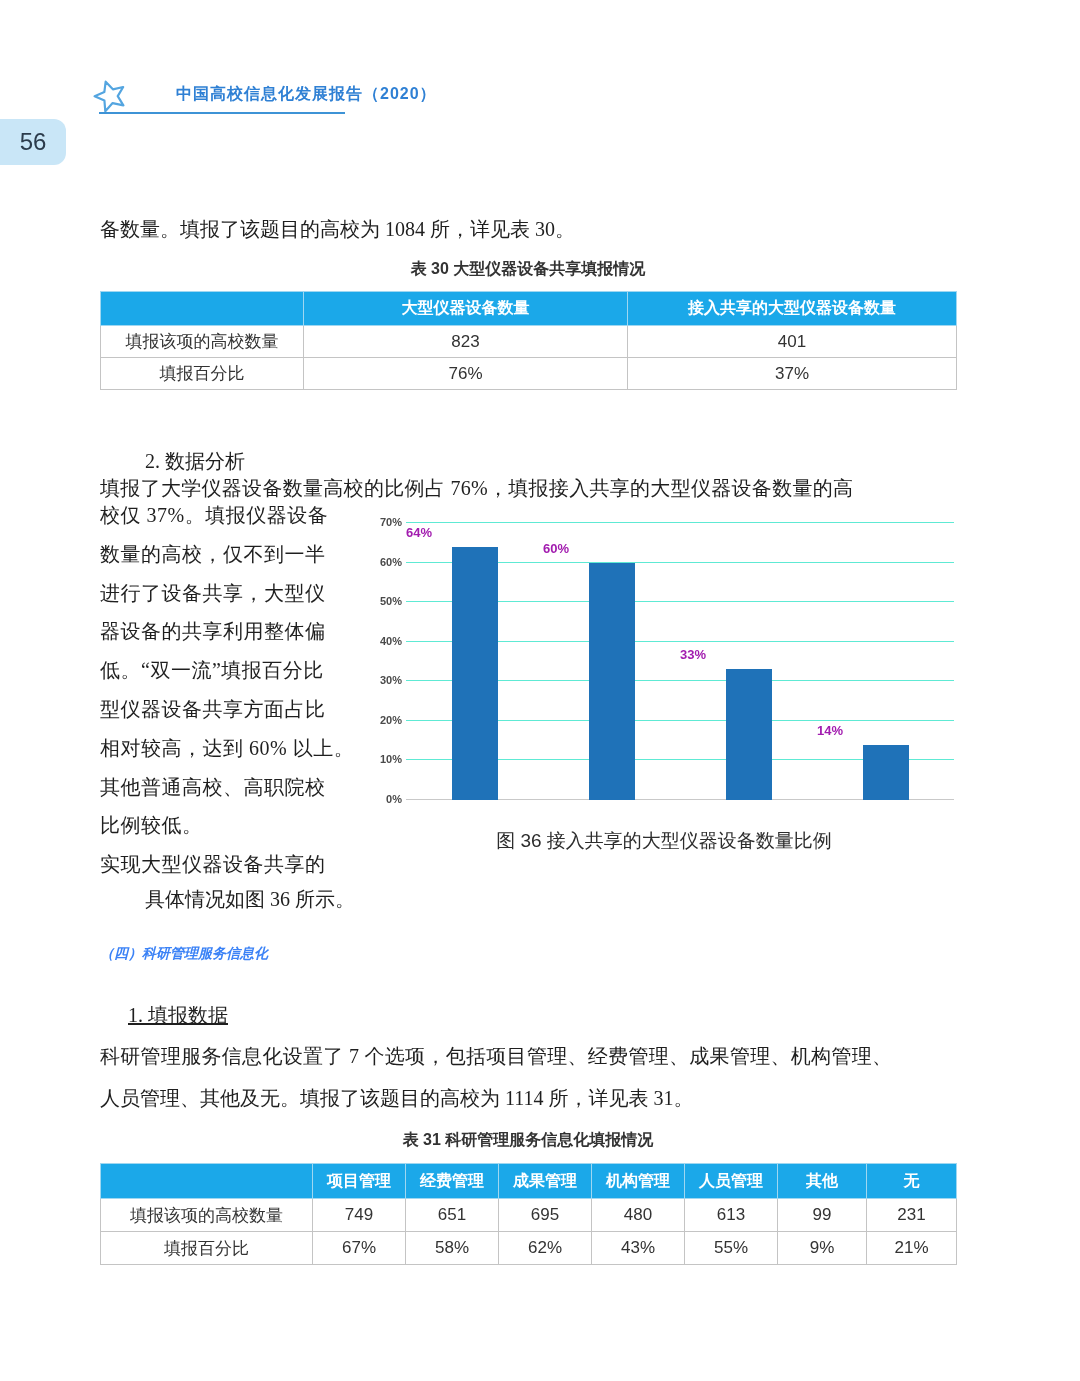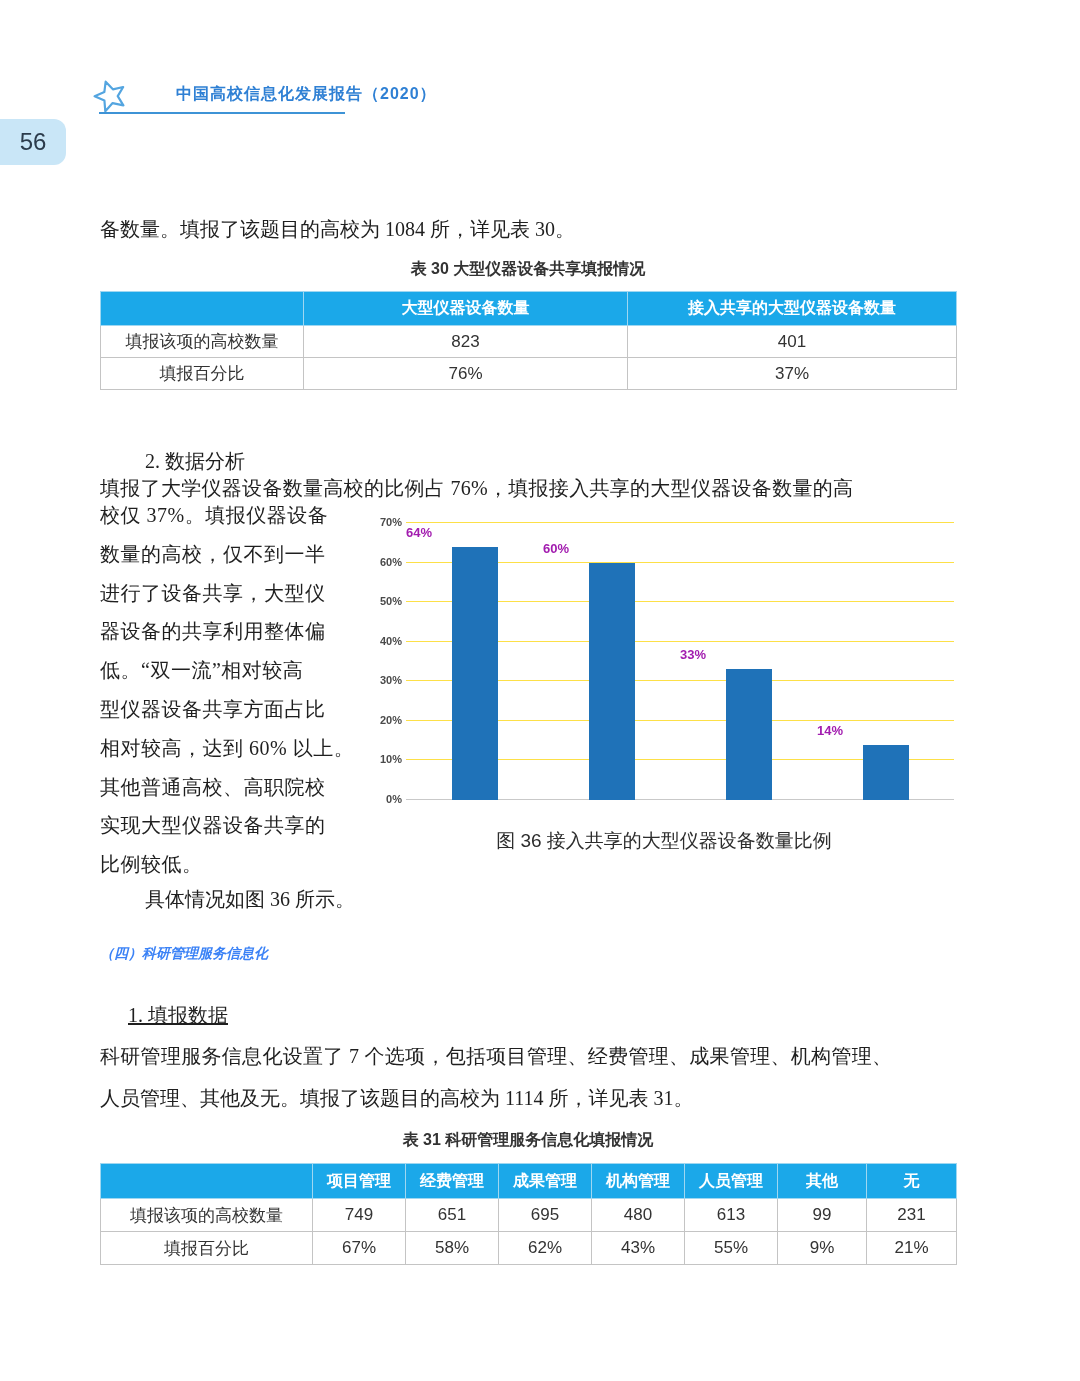--- a/index.html
+++ b/index.html
@@ -27,21 +27,21 @@
   table.rpt tbody td{font-size:17px;color:#333;height:31px;}
   table.rpt tbody td.rowlabel{color:#333;}
   
   .sec-heading{font-family:"Liberation Sans",sans-serif;font-size:14px;font-weight:bold;color:#3b82f6;font-style:italic;}
   
   .figrow{position:absolute;left:100px;top:496px;width:856px;display:flex;}
   .side-text{width:272px;font-size:20px;line-height:38.8px;color:#1f1f1f;
              text-align:justify;letter-spacing:0.5px;}
   .chart-col{width:584px;position:relative;}
   .plot{position:relative;margin-left:34px;margin-top:27px;width:548px;height:277px;}
-  .gridline{position:absolute;left:0;width:100%;height:1px;background:#fde047;}
+  .gridline{position:absolute;left:0;width:100%;height:1px;background:#5eead4;}
   .gridline.zero{background:#C9C9C9;}
   .tick-label{position:absolute;left:-36px;width:32px;text-align:right;
               font-family:"Liberation Sans",sans-serif;font-size:11px;font-weight:bold;
               color:#4a4a4a;transform:translateY(-50%);}
   .bar-slot{position:absolute;bottom:0;height:100%;}
   .bar{position:absolute;bottom:0;left:50%;transform:translateX(-50%);width:46px;background:#1F72B8;}
   .bar-value{position:absolute;left:0;width:100%;text-align:left;
              font-family:"Liberation Sans",sans-serif;font-size:13px;font-weight:bold;color:#a21caf;}
   .xlabels{position:relative;margin-left:34px;width:548px;height:22px;margin-top:6px;}
   .xlabel{position:absolute;top:0;text-align:center;font-family:"Liberation Sans",sans-serif;
@@ -99,26 +99,26 @@
   <div class="abs para" style="left:145px;top:412px;margin-top:34px;">2. 数据分析</div>
 
   <div class="abs para" style="left:100px;top:453px;width:870px;letter-spacing:0.3px;margin-top:20px;">填报了大学仪器设备数量高校的比例占 76%，填报接入共享的大型仪器设备数量的高</div>
 
   <div class="figrow">
     <div class="side-text">
         <div>校仅 37%。填报仪器设备</div>
         <div>数量的高校，仅不到一半</div>
         <div>进行了设备共享，大型仪</div>
         <div>器设备的共享利用整体偏</div>
-        <div>低。“双一流”相对较高</div>
+        <div>低。“双一流”填报百分比</div>
         <div>型仪器设备共享方面占比</div>
         <div>相对较高，达到 60% 以上。</div>
         <div>其他普通高校、高职院校</div>
+        <div>比例较低。</div>
         <div>实现大型仪器设备共享的</div>
-        <div>比例较低。</div>
       </div>
     <div class="chart-col">
       <div class="plot">
           <div class="gridline zero" style="bottom: 0px;">
             <span class="tick-label">0%</span>
           </div>
           <div class="gridline" style="bottom: 39.5714px;">
             <span class="tick-label">10%</span>
           </div>
           <div class="gridline" style="bottom: 79.1429px;">

